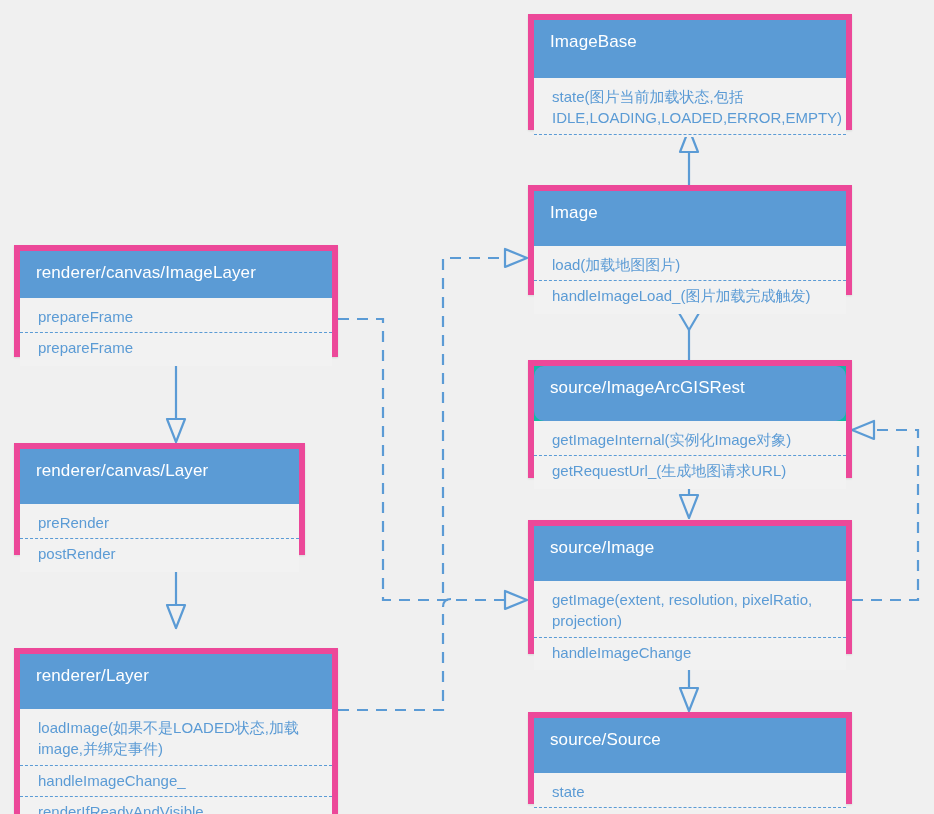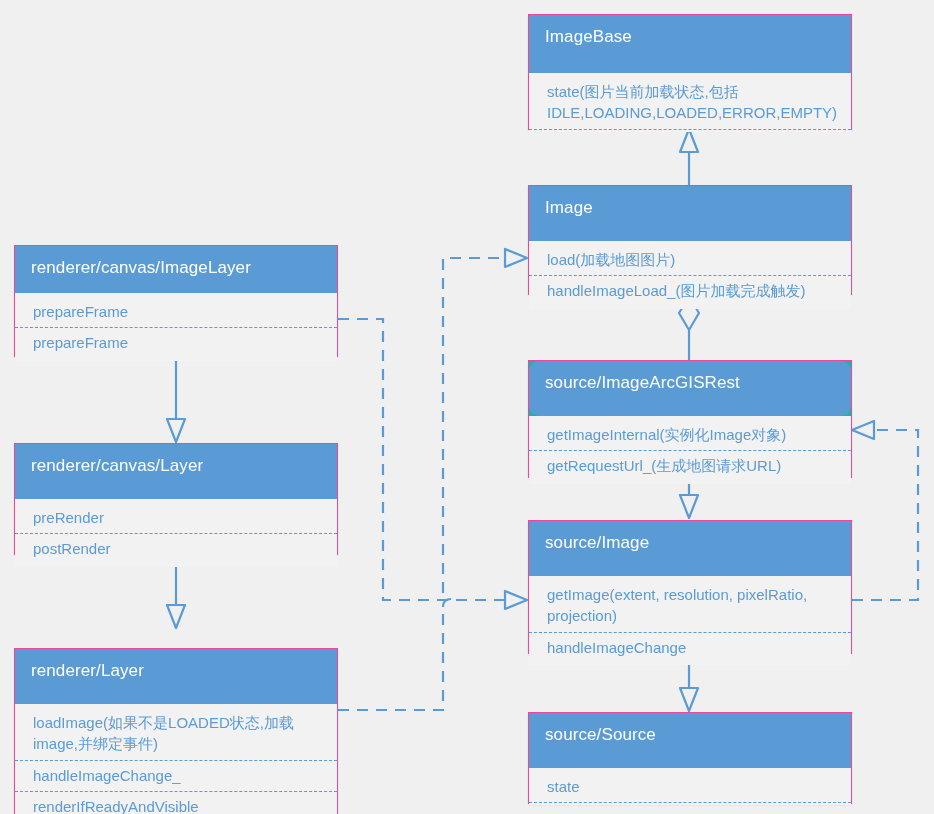--- a/index.html
+++ b/index.html
@@ -28,21 +28,21 @@
     left: 0; top: 0;
     width: 934px;
     height: 814px;
     pointer-events: none;
   }
 
   .uml-class {
     position: absolute;
     box-sizing: border-box;
     background: #14b8a6;
-    border: 1px solid #ec4899;
+    border: 6px solid #ec4899;
     box-shadow: 0 1px 2px rgba(0,0,0,0.10);
   }
 
   .uml-header {
     box-sizing: border-box;
     background: #5b9bd5;
     color: #ffffff;
     font-size: 17px;
     line-height: 1.2;
     padding: 12px 14px 12px 16px;
@@ -165,21 +165,21 @@
   </div>
 
   <div class="uml-class" style="left:14px; top:245px; width:324px; height:112px;">
     <div class="uml-header" style="height:47px;padding-left:16px;">renderer/canvas/ImageLayer</div>
     <div class="uml-body">
       <div class="uml-member">prepareFrame</div>
       <div class="uml-member nodash">prepareFrame</div>
     </div>
   </div>
 
-  <div class="uml-class" style="left:14px; top:443px; width:324px; height:112px;">
+  <div class="uml-class" style="left:14px; top:443px; width:291px; height:112px;">
     <div class="uml-header" style="height:55px;">renderer/canvas/Layer</div>
     <div class="uml-body">
       <div class="uml-member">preRender</div>
       <div class="uml-member nodash">postRender</div>
     </div>
   </div>
 
   <div class="uml-class" style="left:14px; top:629px; width:324px; height:166px;margin-top:19px;">
     <div class="uml-header" style="height:55px;">renderer/Layer</div>
     <div class="uml-body">

